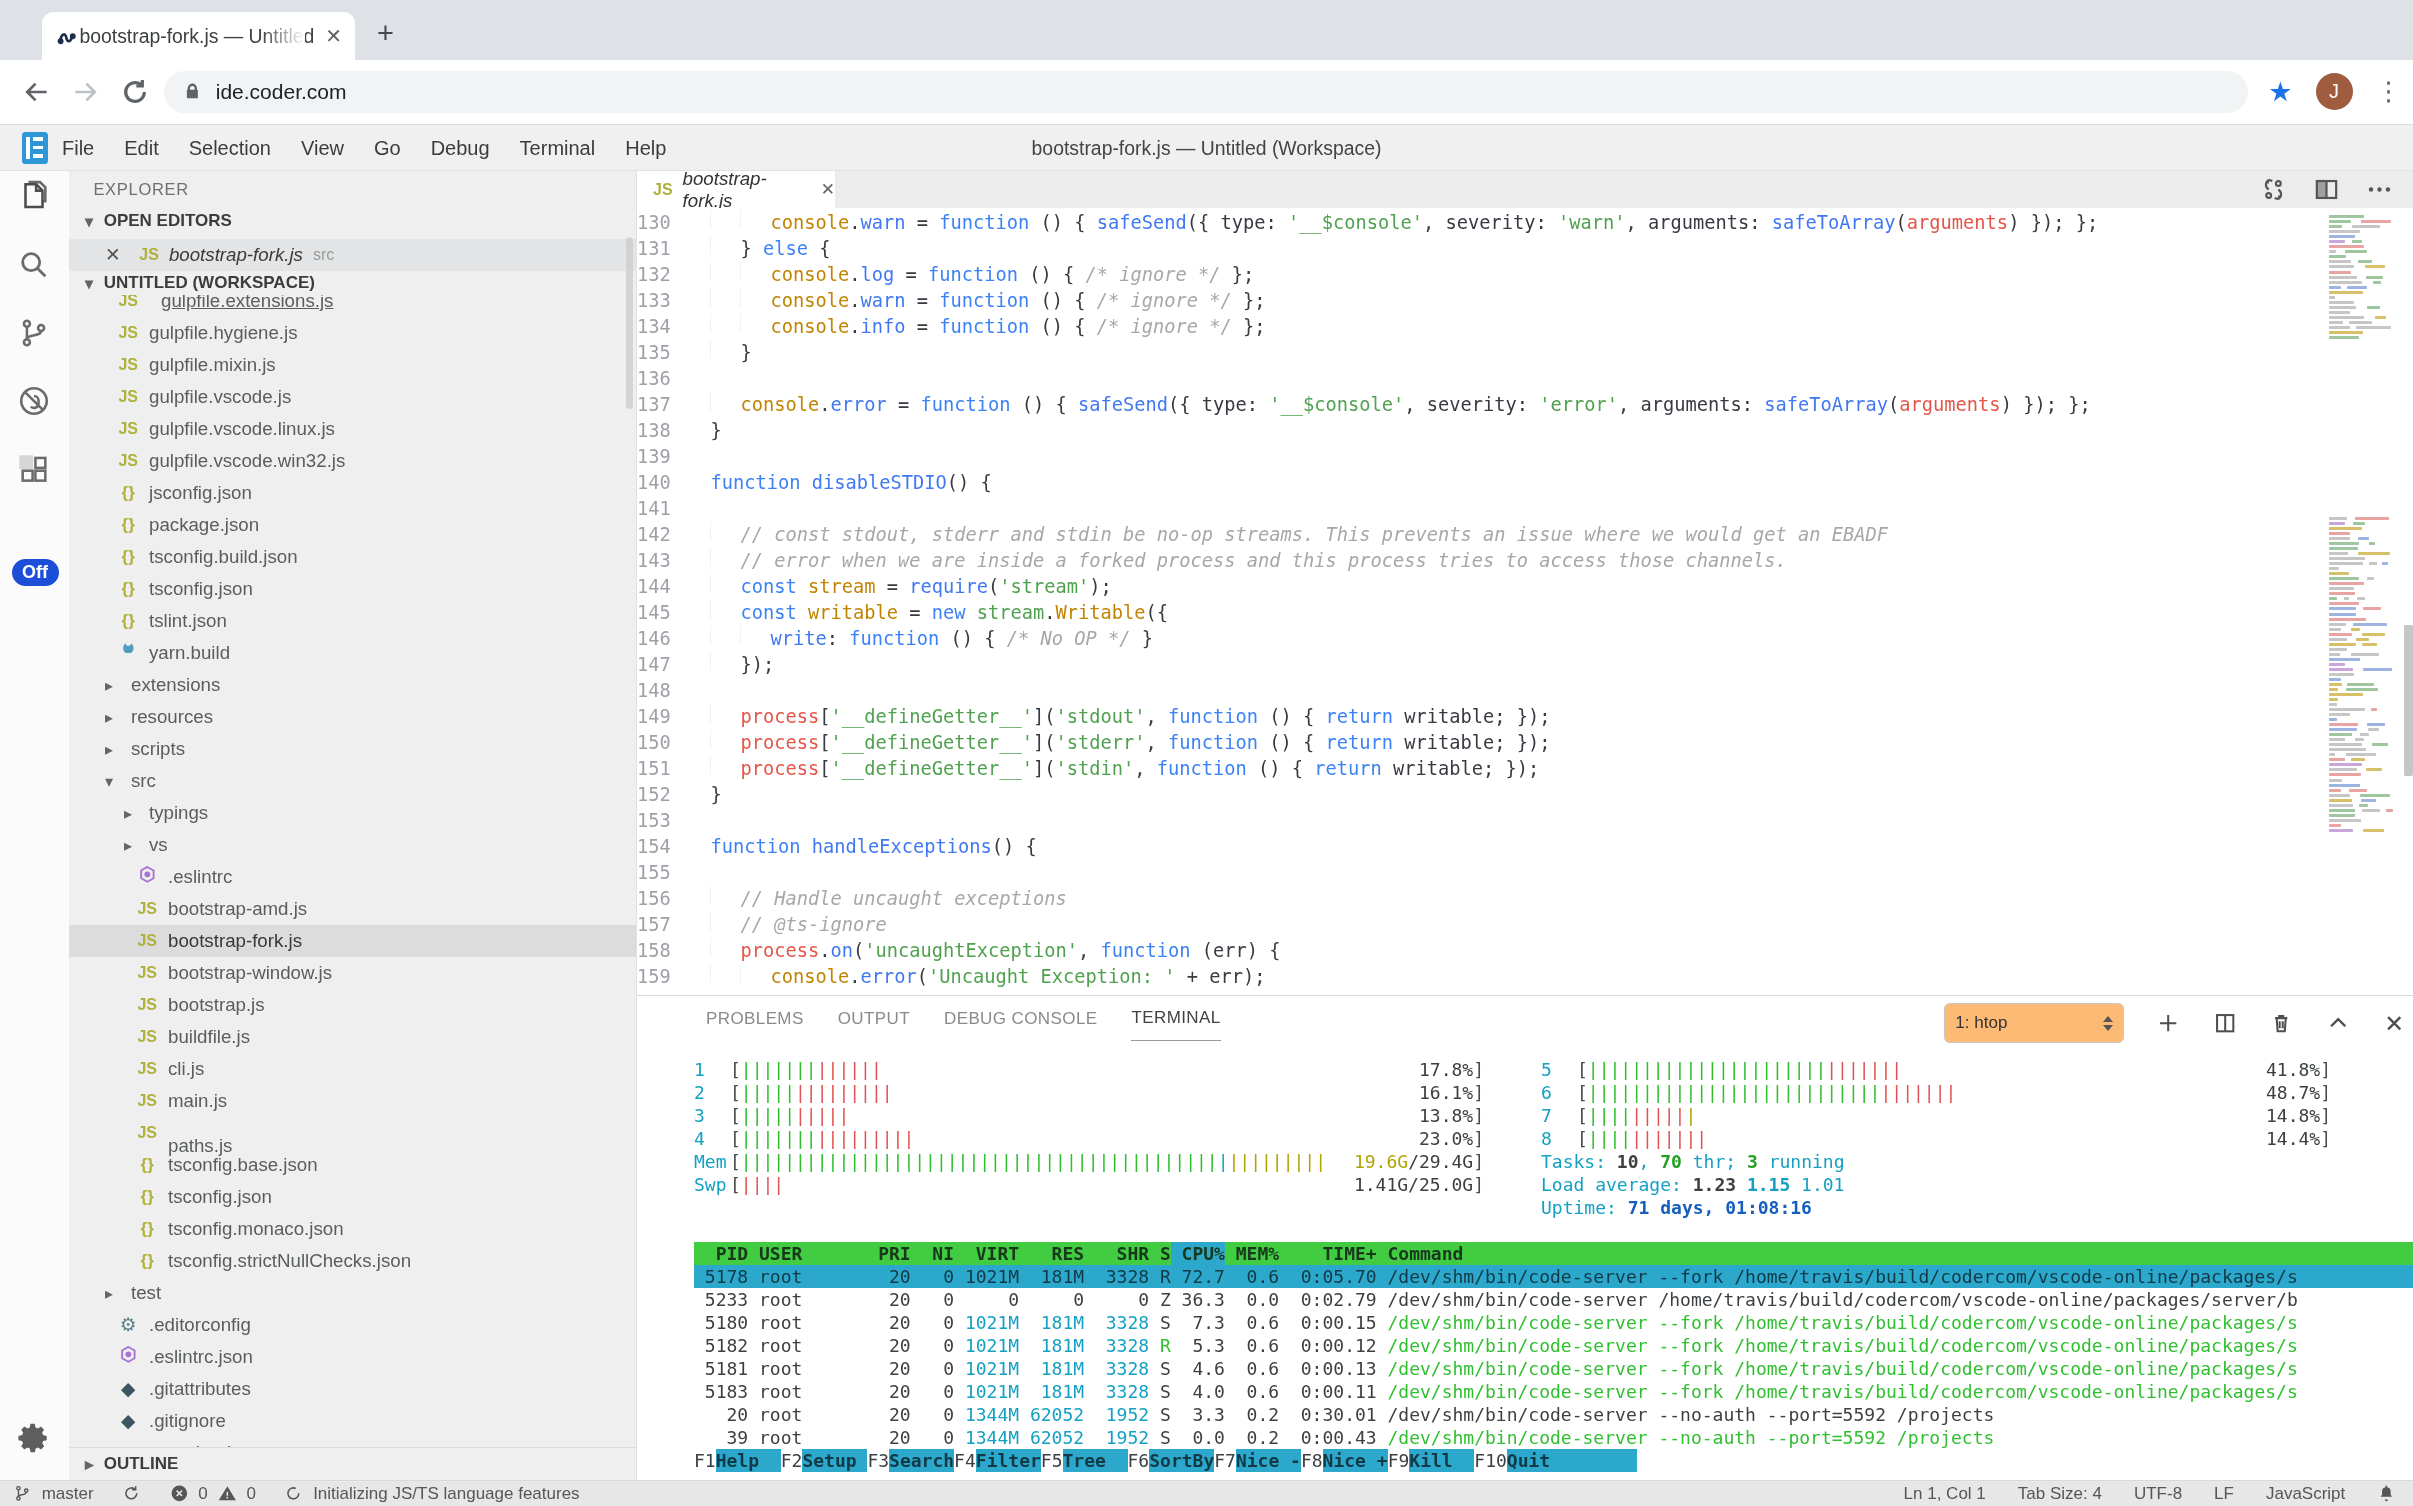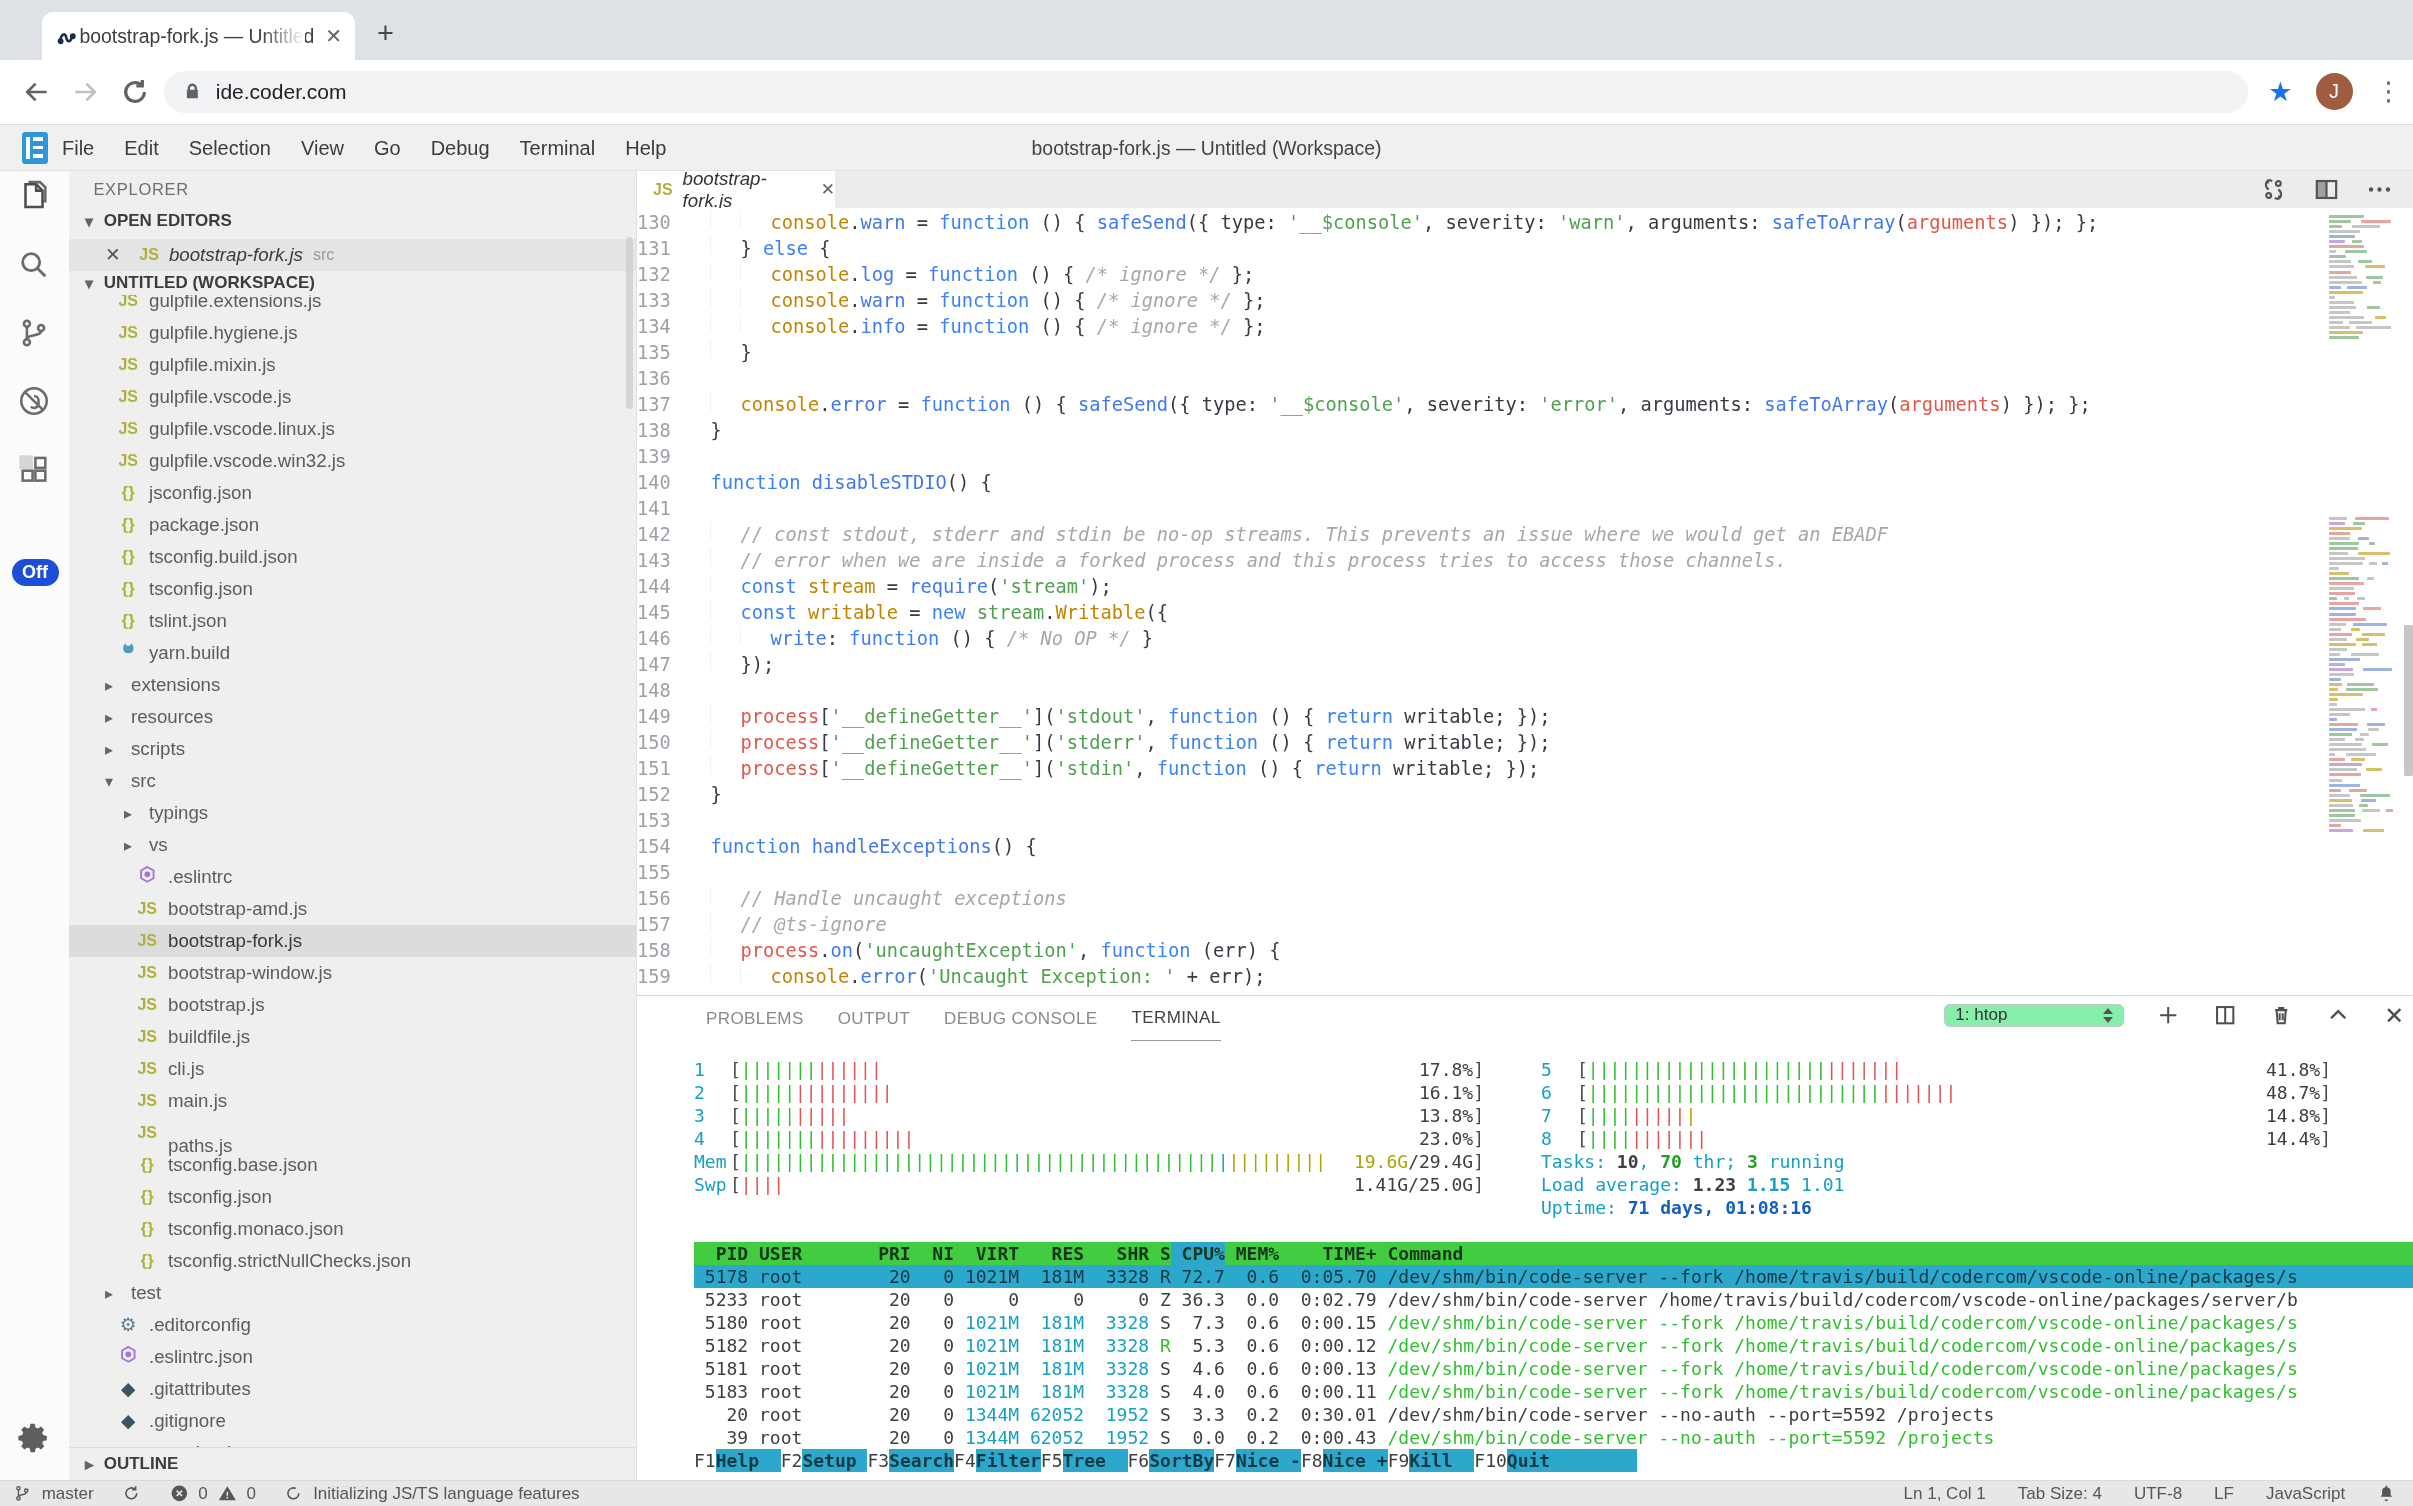--- a/index.html
+++ b/index.html
@@ -81,21 +81,21 @@
   .mm-bar{position:absolute;height:2.9px;border-radius:0.7px;}
   .ed-scroll{position:absolute;right:0;top:417px;width:9.3px;height:151px;background:#c6c6c6;border-radius:1.4px;}
   
   .panel{position:absolute;left:0;top:824px;width:100%;height:485px;background:#fff;border-top:0.7px solid #d8d8d8;box-sizing:border-box;}
   .p-head{position:absolute;left:12px;top:0;width:100%;height:45px;}
   .p-tabs{position:absolute;left:57px;top:0;height:45px;display:flex;gap:34px;align-items:center;
           font-size:17px;letter-spacing:0.4px;color:#8a8a8a;}
   .p-tab{height:45px;display:flex;align-items:center;box-sizing:border-box;}
   .p-tab.active{color:#424242;border-bottom:1.4px solid #9a9a9a;}
   .p-controls{position:absolute;right:18.7px;top:7.2px;display:flex;align-items:center;gap:32px;}
-  .t-select{width:180px;height:23px;border:1.4px solid #c8c8c8;border-radius:5.7px;background:#86efac;display:flex;
+  .t-select{width:180px;height:40px;border:1.4px solid #c8c8c8;border-radius:5.7px;background:#fdba74;display:flex;
             align-items:center;padding:8px 10px;box-sizing:border-box;font-size:17px;color:#333;justify-content:space-between;}
   .sel-arrows{display:flex;flex-direction:column;gap:2.9px;}
   .sel-arrows i{width:0;height:0;border-left:5px solid transparent;border-right:5px solid transparent;}
   .sel-arrows .up{border-bottom:6.5px solid #555;}
   .sel-arrows .dn{border-top:6.5px solid #555;}
   .p-controls svg{width:24.4px;height:24.4px;}
   
   .term{position:absolute;left:57px;top:62px;right:0;bottom:0;font-family:"DejaVu Sans Mono",monospace;
         font-size:18px;line-height:23px;color:#3d4043;}
   .tline{height:23px;position:relative;white-space:pre;}
@@ -233,21 +233,21 @@
         <span class="oe-detail">src</span>
       </div>
       <div class="sb-sec" style="top:99px">
         <span class="tw">▾</span>
         <span>UNTITLED (WORKSPACE)</span>
       </div>
       <div class="tree">
         <div class="tree-in">
             <div class="trow">
               <span class="badge-js fic" style="left: 47px;">JS</span>
-              <span class="lbl" style="left: 80px;">gulpfile.extensions.js</span>
+              <span class="lbl" style="left: 92px; text-decoration: underline;">gulpfile.extensions.js</span>
             </div>
             <div class="trow">
               <span class="badge-js fic" style="left: 47px;">JS</span>
               <span class="lbl" style="left: 80px;">gulpfile.hygiene.js</span>
             </div>
             <div class="trow">
               <span class="badge-js fic" style="left: 47px;">JS</span>
               <span class="lbl" style="left: 80px;">gulpfile.mixin.js</span>
             </div>
             <div class="trow">

